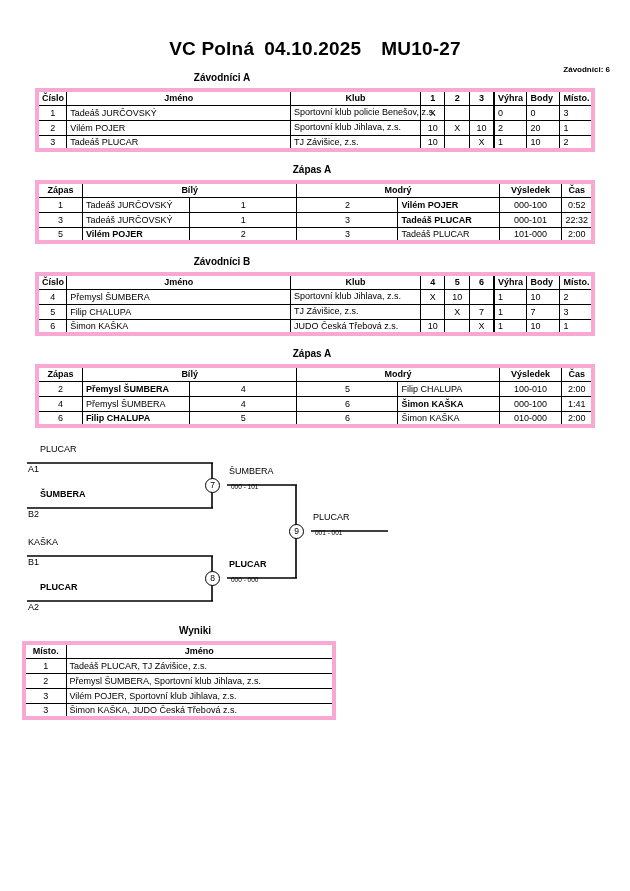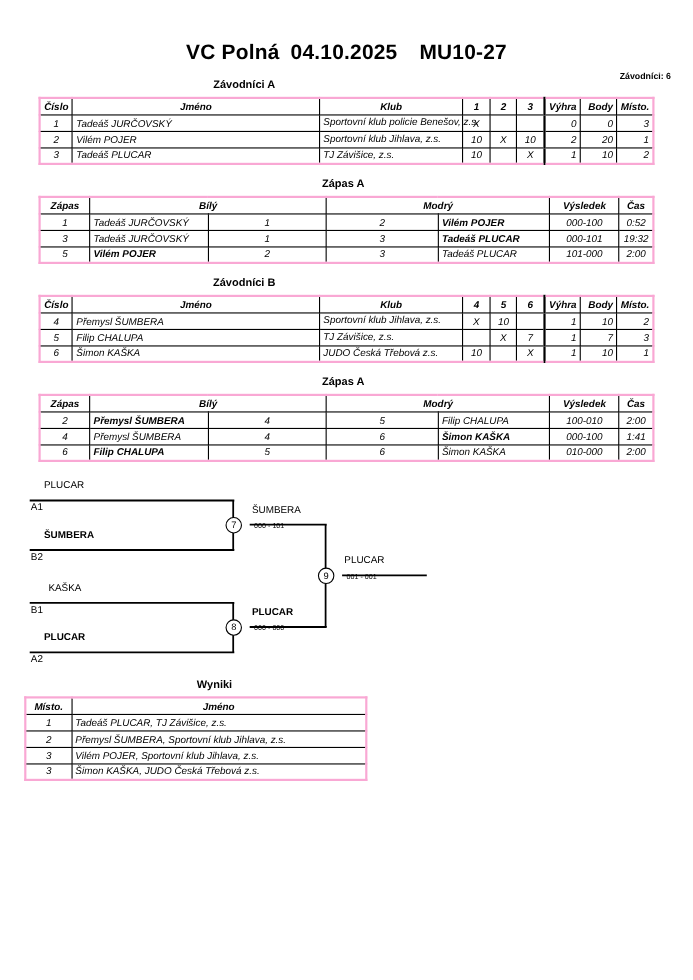--- a/index.html
+++ b/index.html
@@ -50,29 +50,29 @@
   }
   table td, table th {
     border: 1px solid #000;
     padding: 1px 3px;
     font-weight: normal;
     white-space: nowrap;
     overflow: visible;
     height: 15px;
   }
   table th { font-weight: bold; text-align: center; }
-  .outer { border: 2px solid #f9a8d4; font-style: italic; }
+  .outer { border: 4px solid #f9a8d4; }
 
   
   .grp { width: 560px; margin: 0 auto; table-layout: fixed; }
   .grp .c-num   { width: 28px;  text-align: center; }
   .grp .c-name  { width: 210px; text-align: left; }
   .grp .c-club  { width: 122px; text-align: right; position: relative; }
   .grp .c-m     { width: 23px;  text-align: center; }
-  .grp .c-res   { width: 31px;  text-align: right; }
+  .grp .c-res   { width: 31px;  text-align: left; }
   .grp th.c-name { text-align: center; }
   .grp th.c-club { text-align: center; }
   .grp .clubtxt {
     position: absolute;
     left: 3px; top: 1px;
     white-space: nowrap;
   }
   .grp .heavy-left { border-left: 2px solid #000; }
 
   
@@ -207,21 +207,21 @@
       <td class="c-score">000-100</td>
       <td class="c-time">0:52</td>
     </tr>
     <tr>
       <td class="c-no">3</td>
       <td class="c-white">Tadeáš JURČOVSKÝ</td>
       <td class="c-n">1</td>
       <td class="c-n">3</td>
       <td class="c-blue win">Tadeáš PLUCAR</td>
       <td class="c-score">000-101</td>
-      <td class="c-time">19:32</td>
+      <td class="c-time">22:32</td>
     </tr>
     <tr>
       <td class="c-no">5</td>
       <td class="c-white win">Vilém POJER</td>
       <td class="c-n">2</td>
       <td class="c-n">3</td>
       <td class="c-blue">Tadeáš PLUCAR</td>
       <td class="c-score">101-000</td>
       <td class="c-time">2:00</td>
     </tr>
@@ -343,21 +343,21 @@
     <line x1="227" y1="140" x2="297" y2="140" stroke="#000" stroke-width="1.6"></line>
     <line x1="296" y1="47" x2="296" y2="140" stroke="#000" stroke-width="1.6"></line>
 
     <line x1="311" y1="93" x2="388" y2="93" stroke="#000" stroke-width="1.6"></line>
   </svg>
 
   <div class="bk-label" style="left:40px;  top:6px;">PLUCAR</div>
   <div class="bk-seed" style="left:28px;  top:26px;">A1</div>
   <div class="bk-label win" style="left:40px;  top:51px;">ŠUMBERA</div>
   <div class="bk-seed" style="left:28px;  top:71px;">B2</div>
-  <div class="bk-label" style="left:44px;  top:99px;">KAŠKA</div>
+  <div class="bk-label" style="left:28px;  top:99px;">KAŠKA</div>
   <div class="bk-seed" style="left:28px;  top:119px;">B1</div>
   <div class="bk-label win" style="left:40px;  top:144px;">PLUCAR</div>
   <div class="bk-seed" style="left:28px;  top:164px;text-align:center;">A2</div>
 
   <div class="bk-node" style="left:205px; top:40px;">7</div>
   <div class="bk-label" style="left:229px; top:28px;">ŠUMBERA</div>
   <div class="bk-score" style="left:231px; top:45px;">000 - 101</div>
 
   <div class="bk-node" style="left:205px; top:133px;">8</div>
   <div class="bk-label win" style="left:229px; top:121px;">PLUCAR</div>

